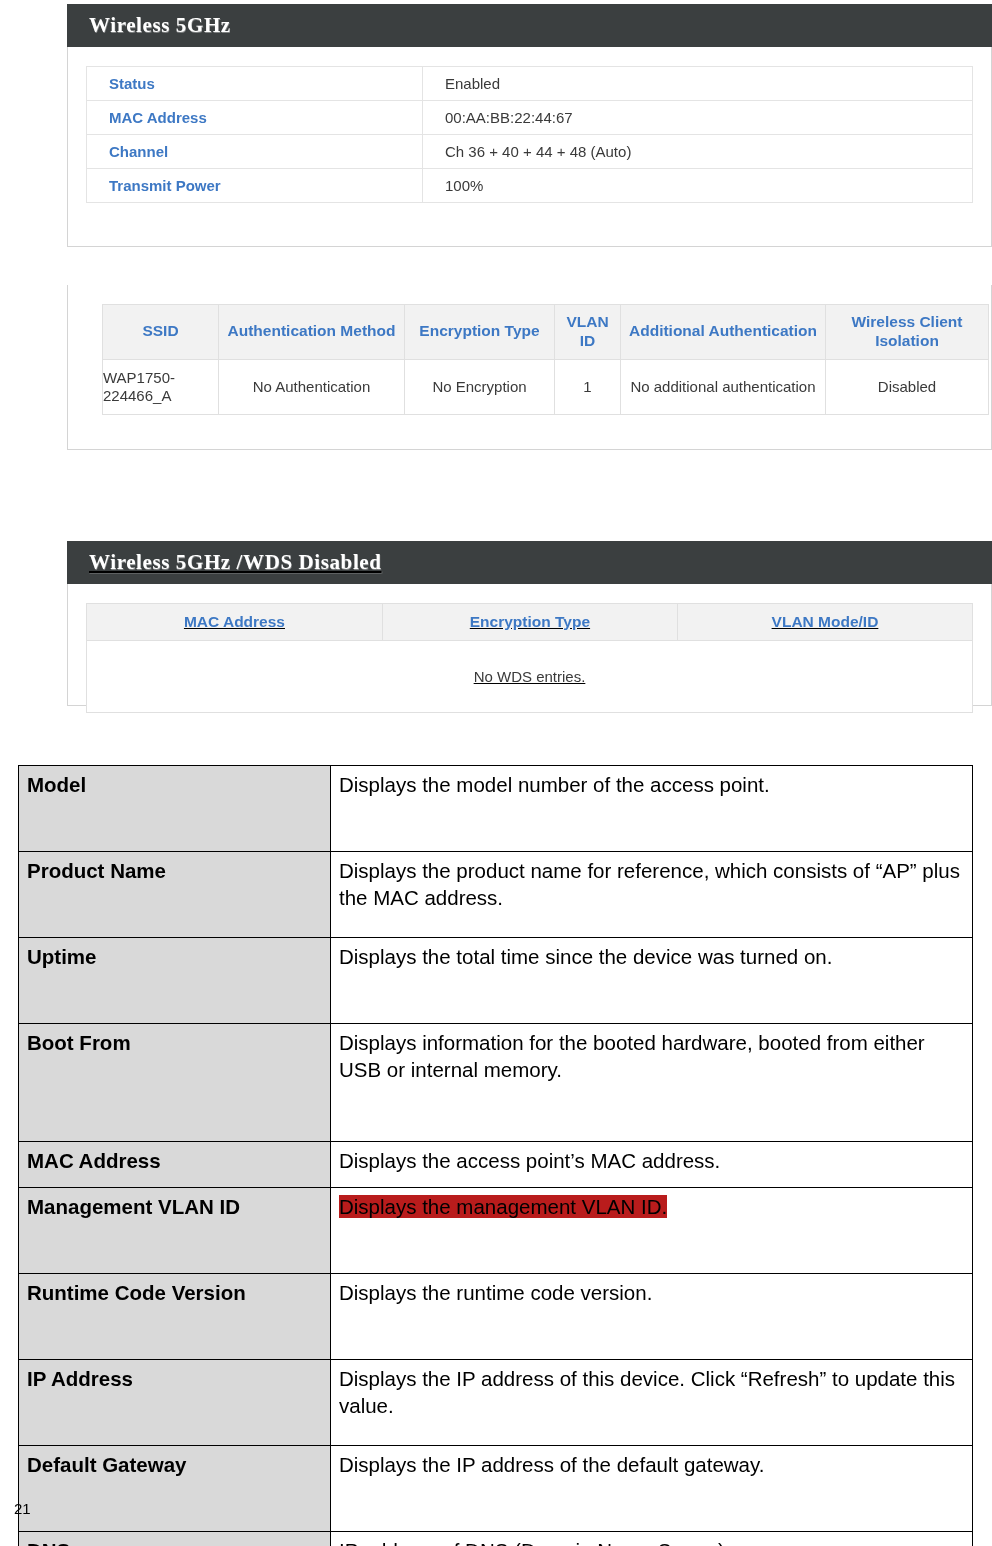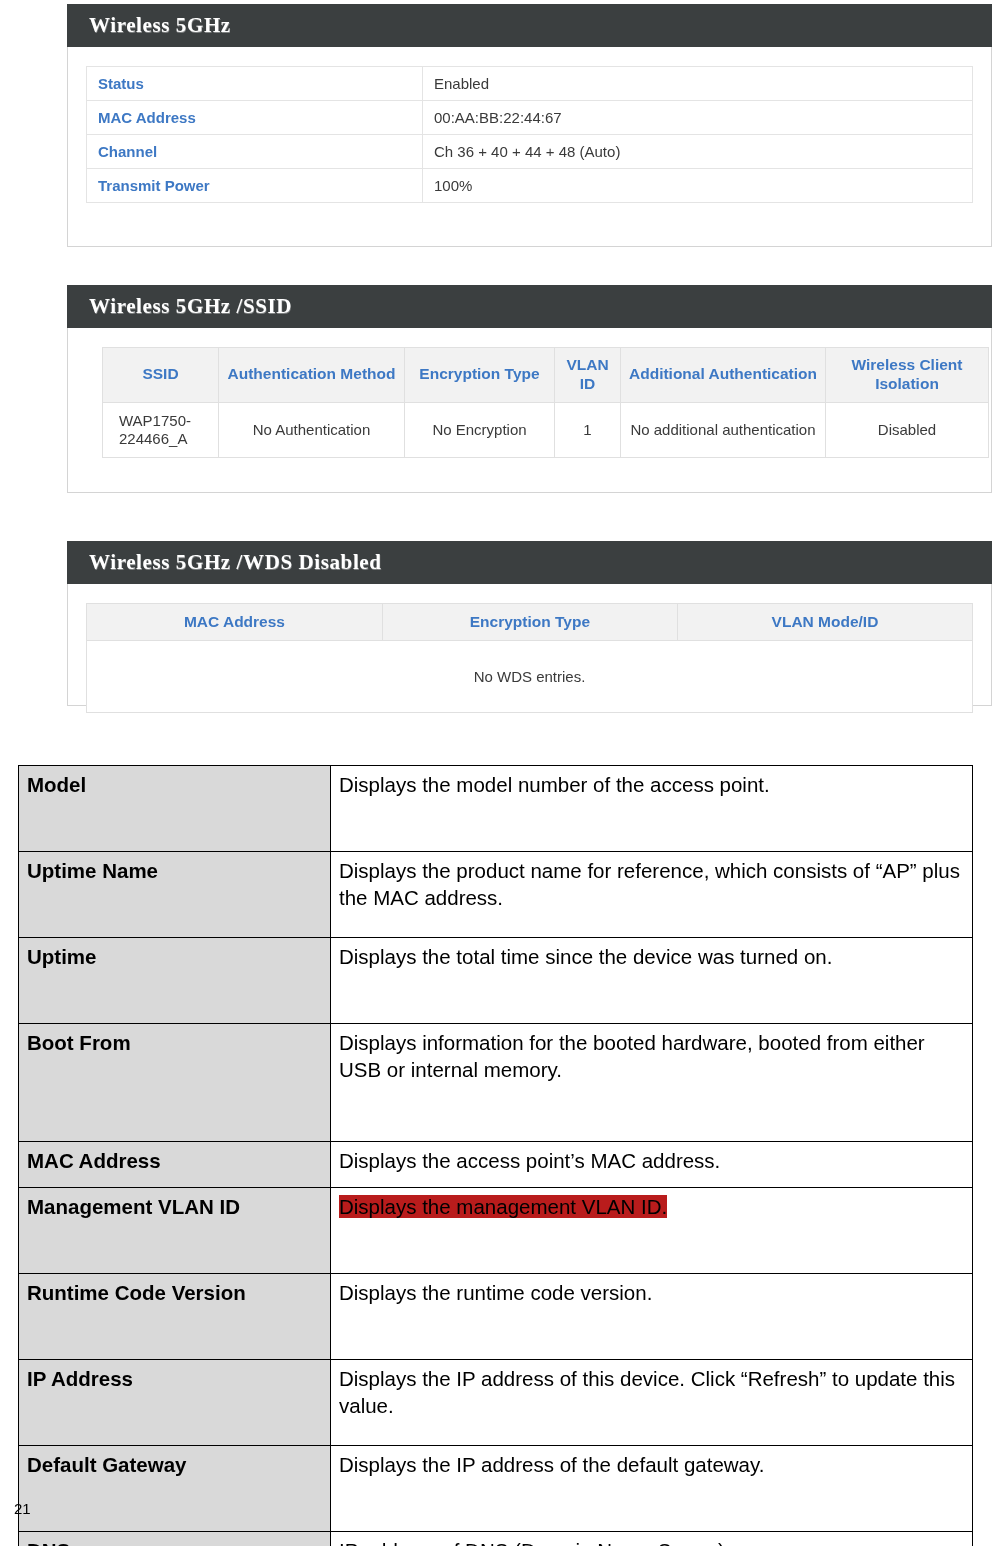--- a/index.html
+++ b/index.html
@@ -47,21 +47,21 @@
   }
 
   table.wtable {
     border-collapse: collapse;
     width: 100%;
     table-layout: fixed;
   }
   table.wtable td, table.wtable th {
     border: 1px solid #e4e4e4;
     font-size: 15px;
-    padding: 8px 11px;
+    padding: 8px 22px;
     vertical-align: middle;
     background: #ffffff;
   }
   .lbl {
     color: #3d78c4;
     font-weight: bold;
     font-size: 15.5px;
   }
   .val {
     color: #3a3a3a;
@@ -89,21 +89,21 @@
     background: #ffffff;
     border: 1px solid #e0e0e0;
     color: #3a3a3a;
     font-size: 15px;
     text-align: center;
     padding: 9px 5px;
     line-height: 1.22;
   }
   table.ssidtable td.left {
     text-align: left;
-    padding-left: 16px;
+    padding-left: 0;
   }
 
   
   table.wdstable {
     border-collapse: collapse;
     width: 100%;
     table-layout: fixed;
   }
   table.wdstable th {
     background: #f2f2f2;
@@ -189,21 +189,20 @@
           <tr>
             <td class="lbl">Transmit Power</td>
             <td class="val">100%</td>
           </tr>
         </tbody>
       </table>
     </div>
   </div>
 
   <div class="panel" style="left:67px; top:285px; width:925px;">
-    <div class="panel-header">Wireless 5GHz /SSID</div>
     <div class="panel-body" style="height:165px;">
       <table class="ssidtable">
         <colgroup>
           <col style="width:116px">
           <col style="width:186px">
           <col style="width:150px">
           <col style="width:66px">
           <col style="width:205px">
           <col>
         </colgroup>
@@ -224,21 +223,21 @@
             <td>No Encryption</td>
             <td>1</td>
             <td>No additional authentication</td>
             <td>Disabled</td>
           </tr>
         </tbody>
       </table>
     </div>
   </div>
 
-  <div class="panel" style="left:67px; top:541px; width:925px;">
+  <div class="panel" style="left:67px; top:541px; width:925px;text-decoration:underline;">
     <div class="panel-header">Wireless 5GHz /WDS Disabled</div>
     <div class="panel-body" style="height:122px;">
       <table class="wdstable">
         <colgroup>
           <col style="width:33.4%">
           <col style="width:33.3%">
           <col style="width:33.3%">
         </colgroup>
         <thead>
           <tr>
@@ -258,21 +257,21 @@
 
 </div>
 
 <table class="doc-table">
   <tbody>
     <tr>
       <td class="term">Model</td>
       <td class="desc" style="height:72px">Displays the model number of the access point.</td>
     </tr>
     <tr>
-      <td class="term">Uptime Name</td>
+      <td class="term">Product Name</td>
       <td class="desc" style="height:72px">Displays the product name for reference, which consists of “AP” plus the MAC address.</td>
     </tr>
     <tr>
       <td class="term">Uptime</td>
       <td class="desc" style="height:72px">Displays the total time since the device was turned on.</td>
     </tr>
     <tr>
       <td class="term">Boot From</td>
       <td class="desc" style="height:104px">Displays information for the booted hardware, booted from either USB or internal memory.</td>
     </tr>

